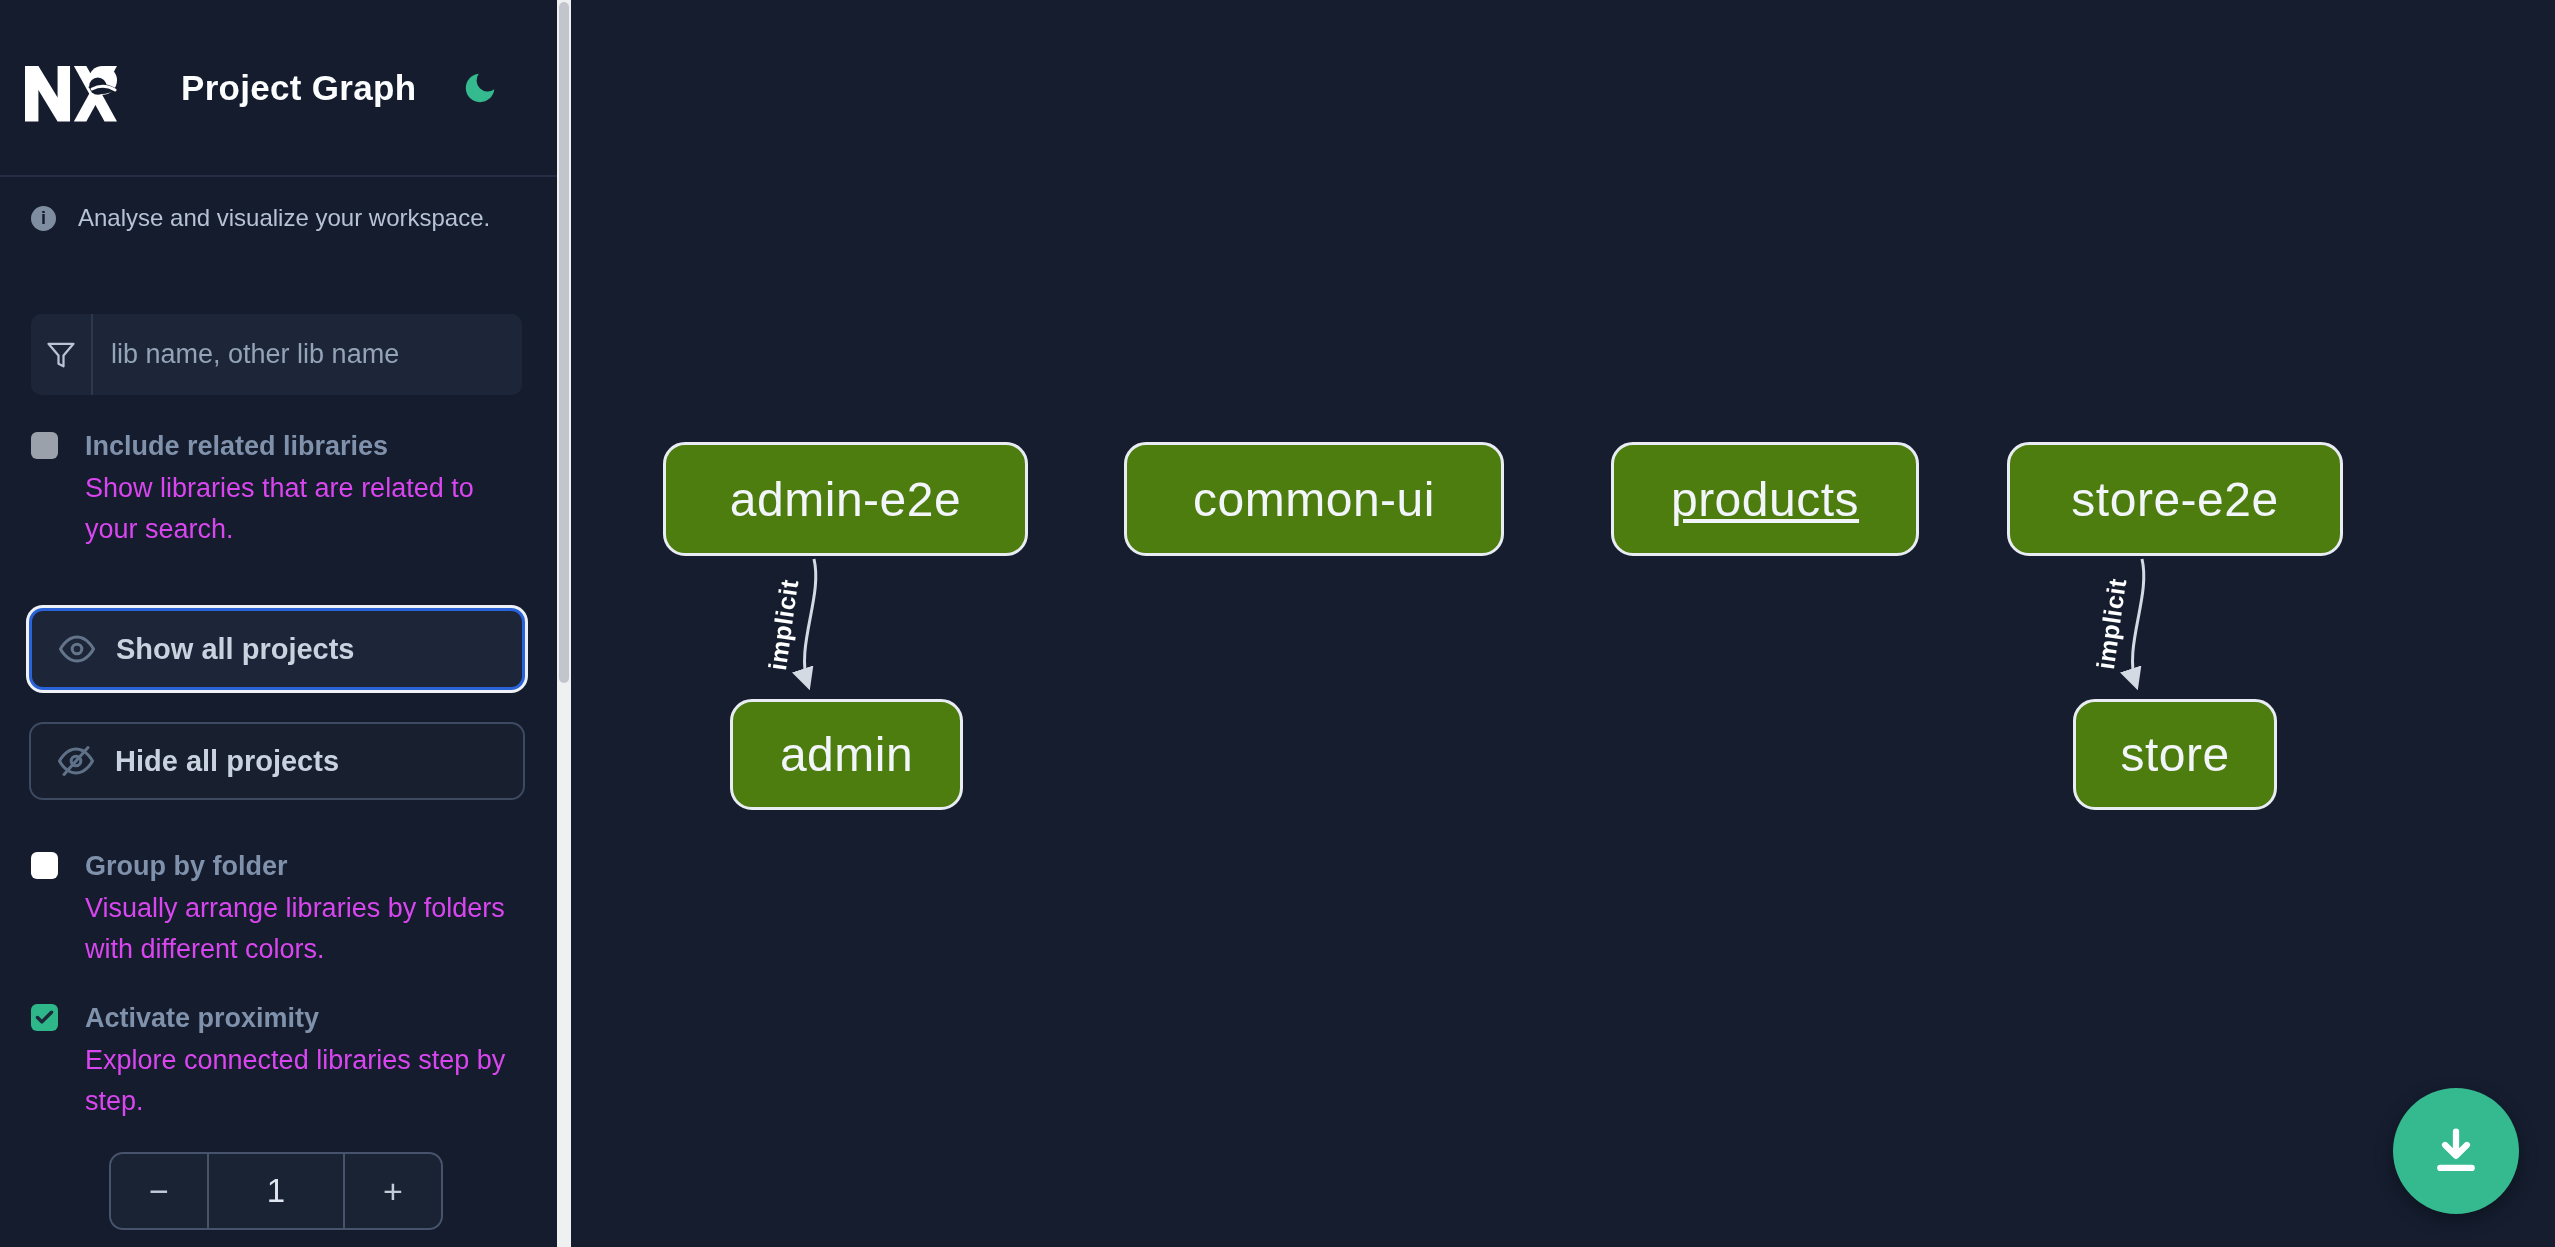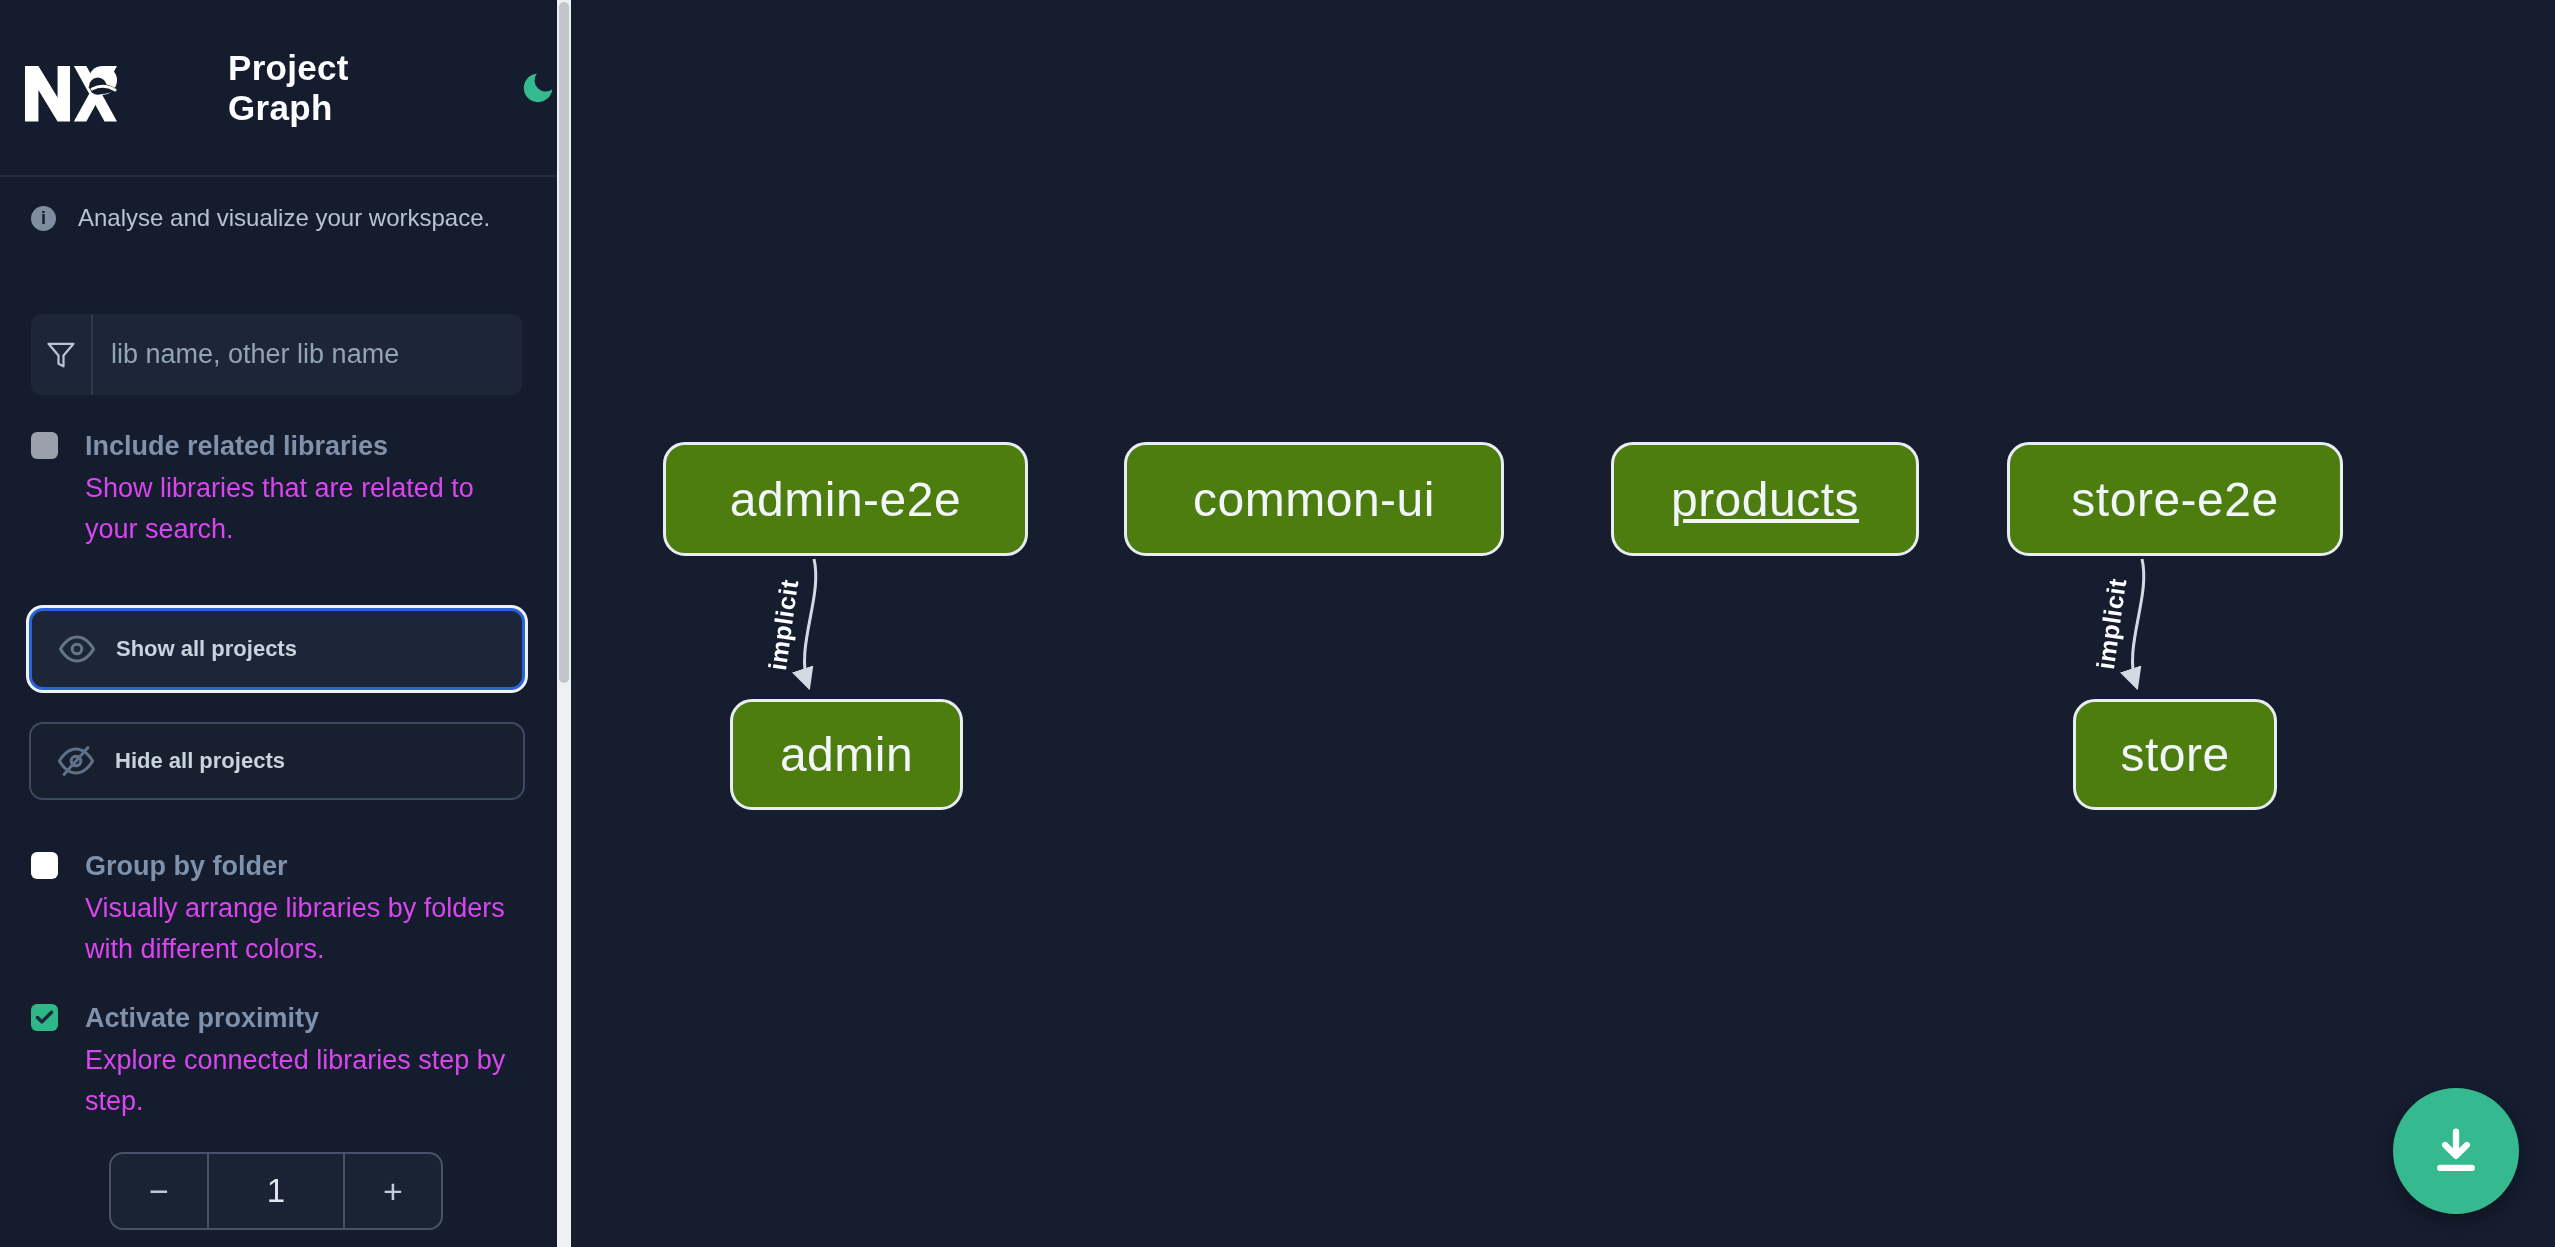--- a/index.html
+++ b/index.html
@@ -3,21 +3,21 @@
 <meta charset="utf-8">
 <style>
   * { margin:0; padding:0; box-sizing:border-box; }
   html,body { background:#151d2f; }
   body { font-family:"Liberation Sans", sans-serif; }
   .app { position:relative; width:2555px; height:1247px; overflow:hidden; background:#151d2f; }
 
   
   .sidebar { position:absolute; left:0; top:0; width:557px; height:1247px; background:#141c2d; }
   .sidebar-header { position:absolute; left:0; top:0; width:557px; height:177px;
-    display:flex; align-items:center; padding-left:25px; border-bottom:2px solid #232e44;gap:47px; }
+    display:flex; align-items:center; padding-left:25px; border-bottom:2px solid #232e44; }
   .nx-logo { width:92px; height:68px; flex:0 0 auto; }
   .app-title { margin-left:64px; font-size:35px; font-weight:700; color:#fbfdff; letter-spacing:.3px; }
   .theme-btn { margin-left:42px; width:44px; height:44px; background:none; border:none; cursor:pointer;
     display:flex; align-items:center; justify-content:center; }
 
   .tagline { position:absolute; left:31px; top:204px; display:flex; align-items:center; gap:22px; }
   .info-icon { width:25px; height:25px; border-radius:50%; background:#7f8da1; color:#141c2d;
     font-size:18px; font-weight:700; display:flex; align-items:center; justify-content:center; }
   .tagline-text { font-size:24px; color:#b6c2d5; }
 
@@ -34,21 +34,21 @@
     display:flex; align-items:center; justify-content:center; }
   .checkbox.gray { background:#9aa1ab; }
   .checkbox.white { background:#ffffff; }
   .checkbox.green { background:#2eb88a; }
   .option-text { margin-left:27px; width:424px; }
   .option-title { font-size:27px; font-weight:700; color:#8091ab; line-height:34px; }
   .option-desc { font-size:27px; color:#d946ef; line-height:41px; margin-top:5px; }
 
   .side-btn { position:absolute; left:29px; width:496px; display:flex; align-items:center;
     padding-left:27px; gap:21px; border-radius:14px; cursor:pointer; font-family:inherit; }
-  .side-btn .btn-label { font-size:22px; font-weight:600; color:#c9d3e0; }
+  .side-btn .btn-label { font-size:29px; font-weight:600; color:#c9d3e0; }
   .btn-showall { top:608px; height:82px; background:#1d2638; border:3px solid #2a63d9;
     box-shadow:0 0 0 3px #eef2f7; }
   .btn-hideall { top:722px; height:78px; background:#18202f; border:2px solid #3d4a61; }
 
   .stepper { position:absolute; left:109px; top:1152px; width:334px; height:78px;
     display:flex; border:2px solid #46536a; border-radius:14px; background:#1a2333; overflow:hidden; }
   .stepper button { width:97px; background:transparent; border:none; color:#c2cbd8;
     font-size:34px; font-family:inherit; cursor:pointer; }
   .stepper .step-value { flex:1; border-left:2px solid #46536a; border-right:2px solid #46536a;
     background:transparent; border-top:none; border-bottom:none; text-align:center;

